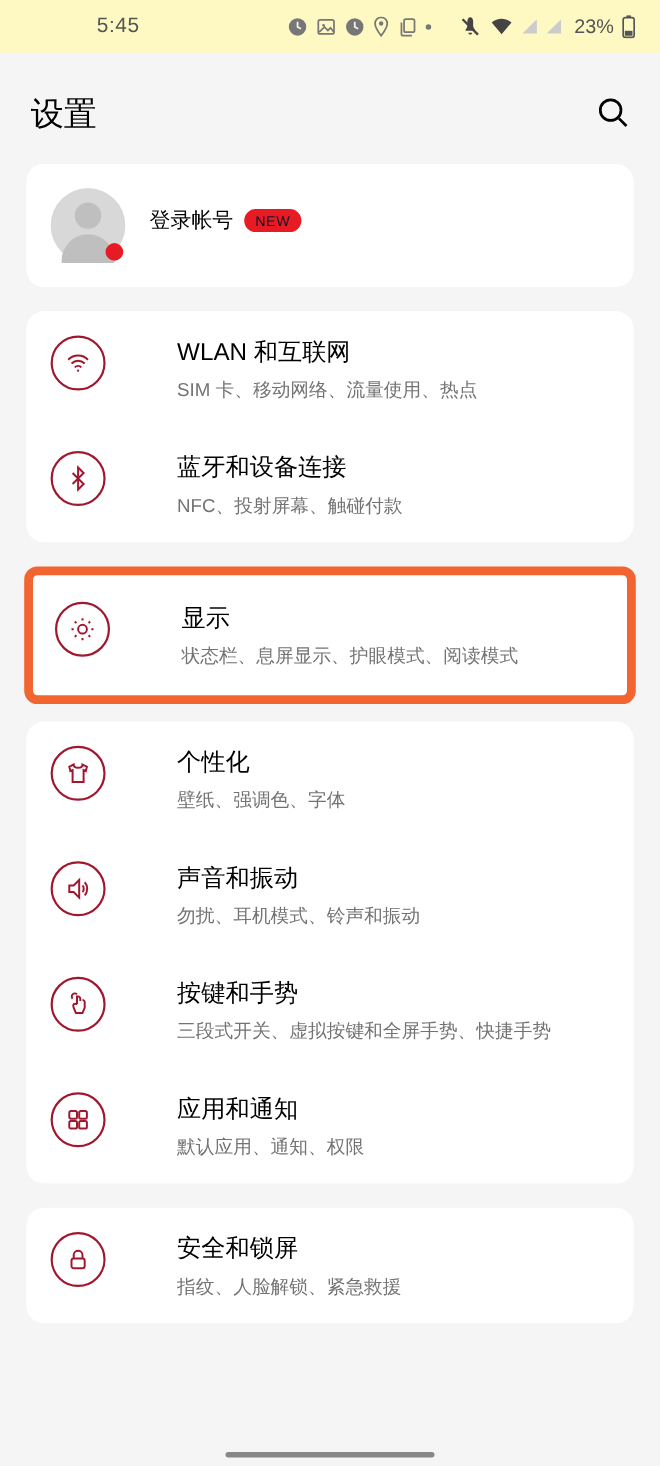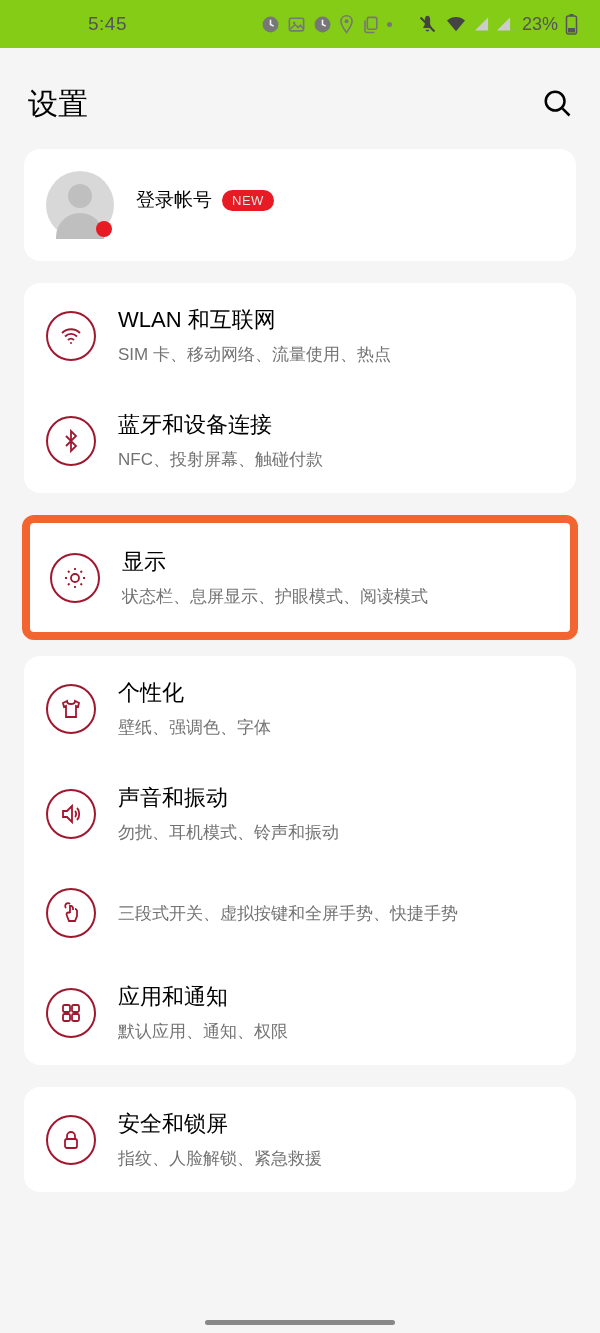--- a/index.html
+++ b/index.html
@@ -15,21 +15,21 @@
       font-family: -apple-system, "PingFang SC", "Microsoft YaHei", sans-serif;
       overflow: hidden;
       position: relative;
     }
     .status-bar {
       height: 48px;
       display: flex;
       align-items: center;
       justify-content: flex-end;
       padding: 0 22px 0 0;
-      background: #84cc16;
+      background: #fef9c3;
       gap: 7px;
       font-size: 18px;
       color: #555;
       text-align: right;
     }
     .status-bar .time {
       margin-right: auto;
       margin-left: 88px;
       font-size: 19px;
       font-weight: 400;
@@ -121,35 +121,35 @@
       gap: 10px;
       margin-bottom: 10px;
     }
     .account-title {
       font-size: 19px;
       font-weight: 400;
       color: #000;
     }
     .new-badge {
       background: #e61b23;
-      color: #e5e5e5;
+      color: #0f172a;
       font-size: 13px;
       padding: 3px 10px;
       border-radius: 12px;
       font-weight: 500;
       letter-spacing: 0.5px;
     }
     .account-sub {
       font-size: 17px;
       color: #999;
     }
     .settings-item {
       display: flex;
-      align-items: center;
       padding: 22px 22px;
+      gap: 43px;
     }
     .icon-circle {
       width: 50px;
       height: 50px;
       border-radius: 50%;
       border: 2px solid #a01830;
       display: flex;
       align-items: center;
       justify-content: center;
       flex-shrink: 0;
@@ -360,20 +360,21 @@
     </div>
   </div>
   <div class="settings-item">
     <div class="icon-circle">
       <svg viewBox="0 0 24 24">
           <path d="M11 4 L11 12 M11 12 C11 12 9 11 8 12 C7 13 8 15 8 15 L10 20 L16 20 L18 15 L18 10 C18 9 17 8 16 8 M14 9 L14 7 C14 6 13 5 12 5 C11 5 11 6 11 7"></path>
           <path d="M7 7 C6 6 6 4 7 3 C8 2 10 2 11 3"></path>
         </svg>
     </div>
     <div class="item-text">
+      <div class="item-title">按键和手势</div>
       <div class="item-sub">三段式开关、虚拟按键和全屏手势、快捷手势</div>
     </div>
   </div>
   <div class="settings-item">
     <div class="icon-circle">
       <svg viewBox="0 0 24 24">
           <rect x="4" y="4" width="7" height="7" rx="1.5"></rect>
           <rect x="13" y="4" width="7" height="7" rx="1.5"></rect>
           <rect x="4" y="13" width="7" height="7" rx="1.5"></rect>
           <rect x="13" y="13" width="7" height="7" rx="1.5"></rect>

